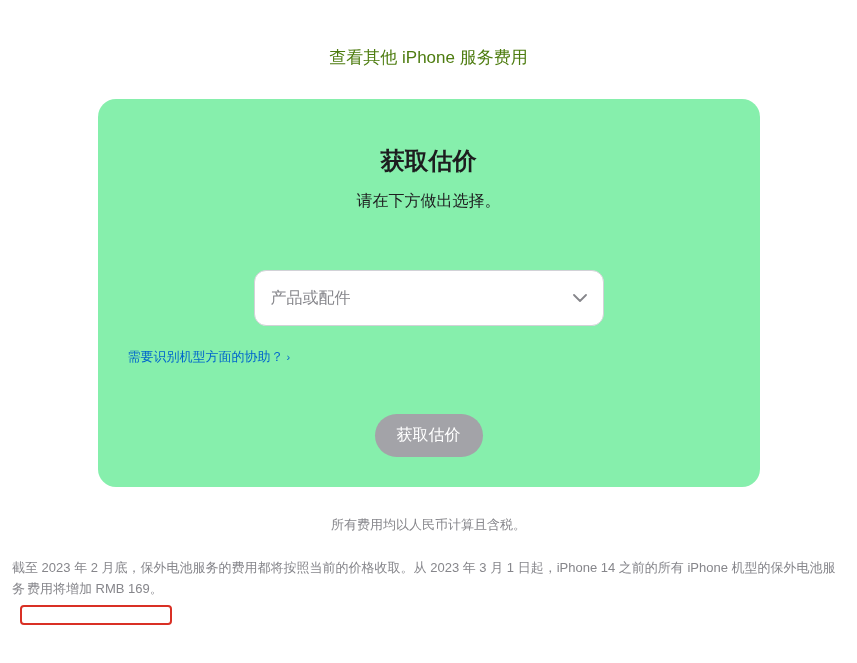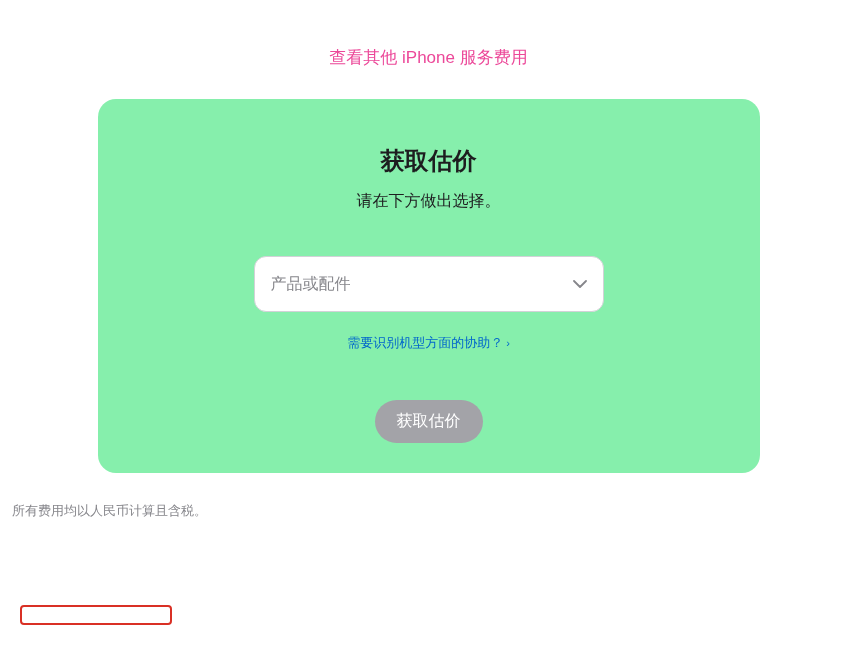--- a/index.html
+++ b/index.html
@@ -15,21 +15,21 @@
       width: 100%;
       padding: 0 10px;
     }
     .top-link {
       text-align: center;
       padding: 46px 0 30px 0;
       font-size: 17px;
       color: #0066cc;
     }
     .top-link a {
-      color: #ec4899;
+      color: #4d7c0f;
       text-decoration: none;
       cursor: pointer;
     }
     .card {
       width: 662px;
       margin: 0 auto;
       background: #86efac;
       border-radius: 18px;
       padding: 46px 30px 30px 30px;
     }
@@ -37,21 +37,21 @@
       font-size: 24px;
       font-weight: 600;
       text-align: center;
       color: #1d1d1f;
       margin-bottom: 14px;
     }
     .card-subtitle {
       text-align: center;
       font-size: 16px;
       color: #1d1d1f;
-      margin-bottom: 44px;
+      margin-bottom: 58px;
     }
     .select-group {
       width: 350px;
       margin: 0 auto 22px auto;
       position: relative;
     }
     .select-box {
       width: 100%;
       height: 56px;
       background: #ffffff;
@@ -76,21 +76,21 @@
       height: 14px;
       display: flex;
       align-items: center;
       justify-content: center;
     }
     .chevron svg {
       width: 14px;
       height: 8px;
     }
     .help-link {
-      text-align: center;
+      text-align: left;
       margin: 18px 0 48px 0;
       font-size: 13px;
     }
     .help-link a {
       color: #0066cc;
       text-decoration: none;
       cursor: pointer;
     }
     .help-chevron {
       display: inline-block;
@@ -112,20 +112,21 @@
     }
     .footnotes {
       width: 100%;
       padding: 28px 2px 0 2px;
       font-size: 13px;
       color: #86868b;
       line-height: 1.6;
     }
     .footnote1 {
       margin-bottom: 22px;
+      text-align: center;
     }
     .footnote2 {
       position: relative;
     }
     .hl {
       position: relative;
       padding: 0 2px;
     }
     .hl-border {
       position: absolute;
@@ -168,16 +169,19 @@
       </a>
     </div>
 
     <div class="submit-row">
       <button class="submit-btn">获取估价</button>
     </div>
   </div>
 
   <div class="footnotes">
     <p class="footnote1">所有费用均以人民币计算且含税。</p>
+    <p class="footnote2">
+      <span>截至 2023 年 2 月底，保外电池服务的费用都将按照当前的价格收取。从 2023 年 3 月 1 日起，iPhone 14 之前的所有 iPhone 机型的保外电池服务</span><span class="hl">费用将增加 RMB 169。</span>
+    </p>
   </div>
 </div>
 
 <div class="hl-border"></div>
 
 </body></html>

